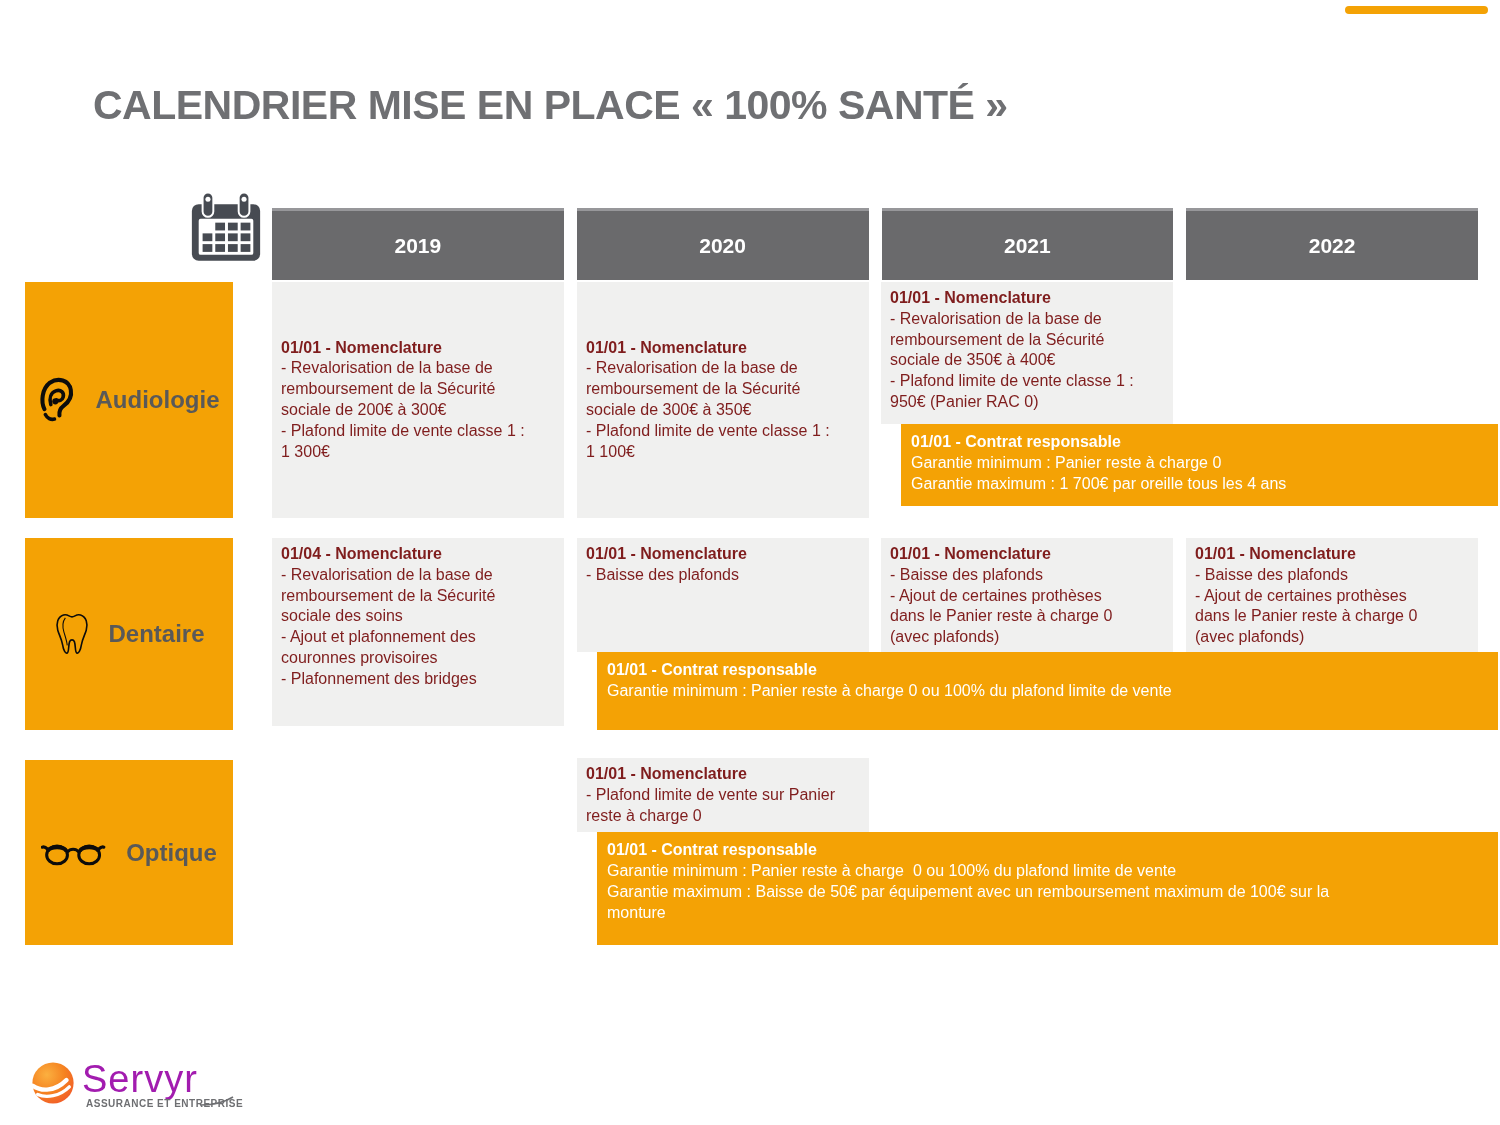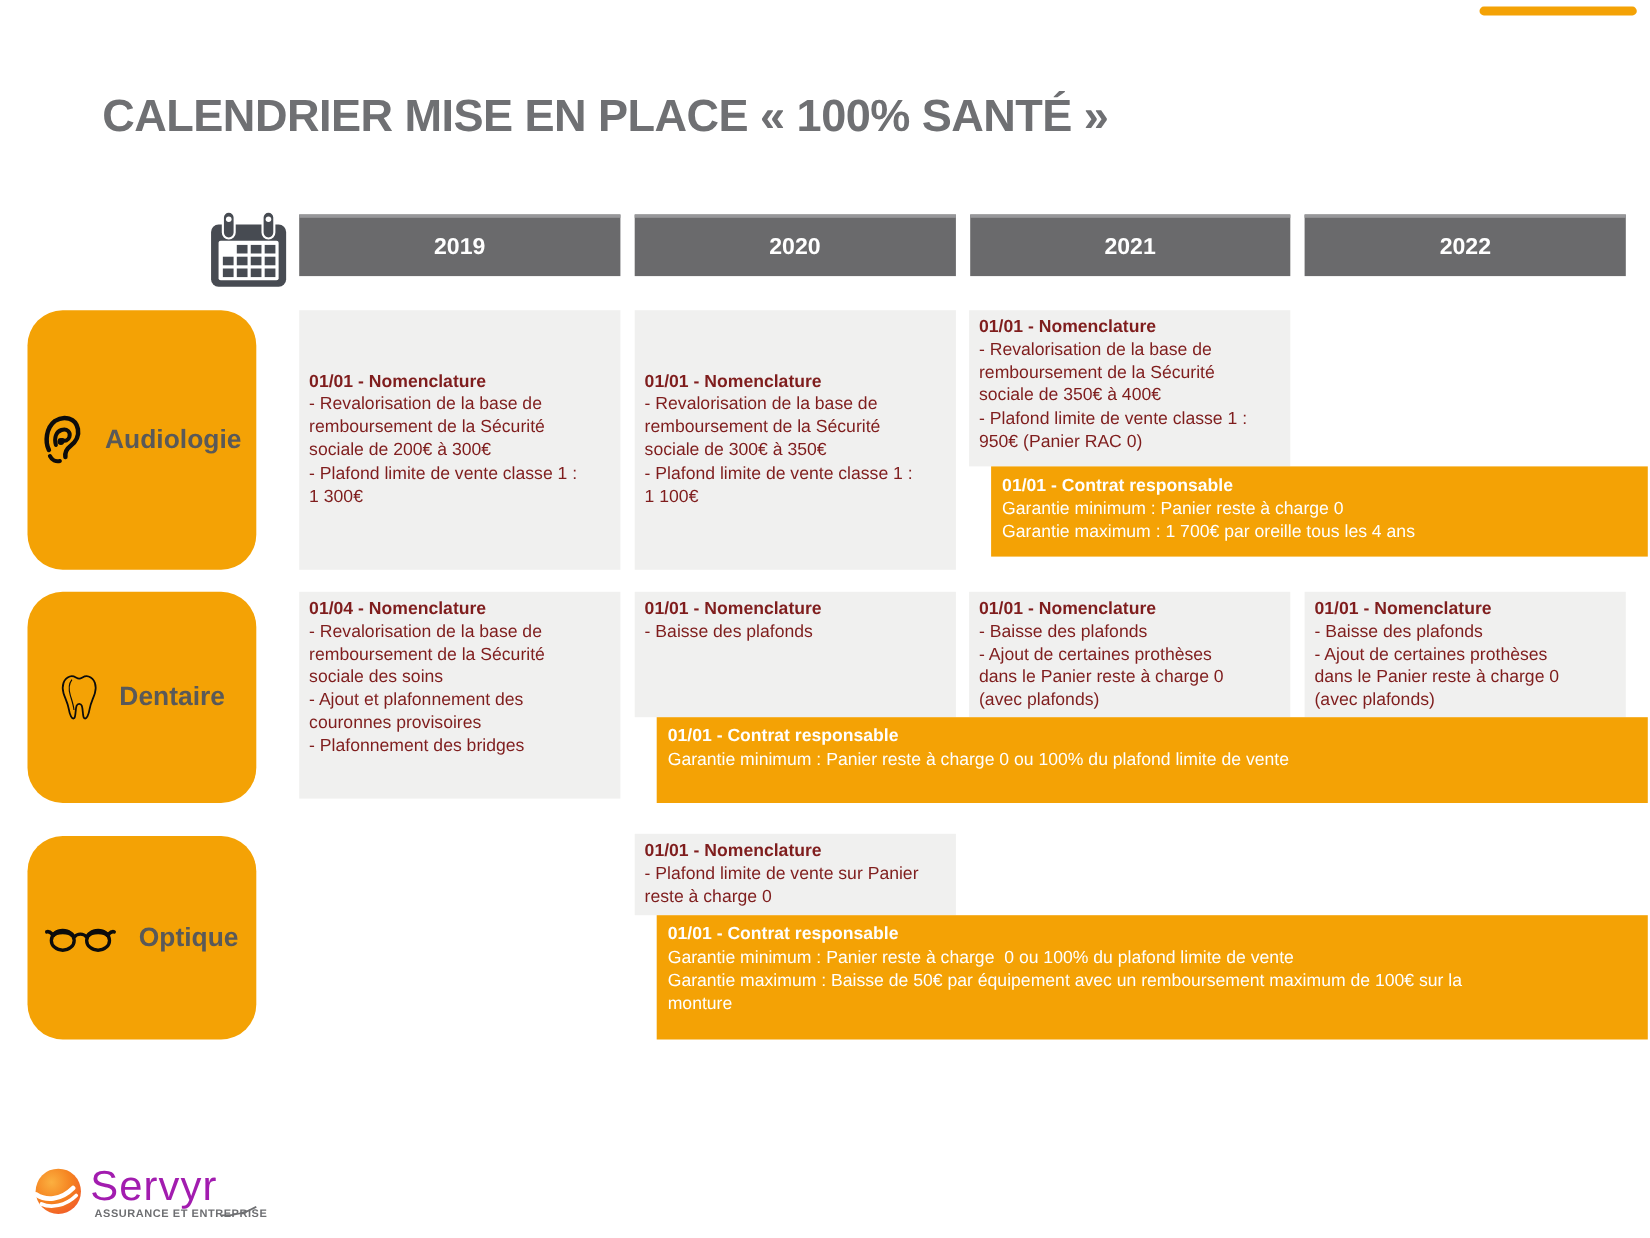--- a/index.html
+++ b/index.html
@@ -5,23 +5,23 @@
   html,body{margin:0;padding:0;background:#fff;}
   .slide{
     position:relative;width:1500px;height:1125px;background:#fff;overflow:hidden;
     font-family:"Liberation Sans", sans-serif;
     --accent:#F4A205;--header-gray:#6A6A6C;--cell-gray:#F0F0EF;
     --title-gray:#6F7073;--label-gray:#595959;
   }
   .accent-bar{position:absolute;left:1345px;top:6px;width:143px;height:8px;border-radius:4px;background:var(--accent);}
   .title{position:absolute;left:93px;top:82px;font-size:41px;font-weight:bold;color:var(--title-gray);letter-spacing:-0.5px;white-space:nowrap;}
   .calendar{position:absolute;left:187px;top:190px;}
-  .year-row{position:absolute;left:272px;top:195px;width:1206px;height:56px;display:flex;gap:13px;}
+  .year-row{position:absolute;left:272px;top:208px;width:1206px;height:72px;display:flex;gap:13px;}
   .year{flex:1;background:var(--header-gray);border-top:3px solid #97979A;color:#fff;font-weight:bold;font-size:21px;display:flex;align-items:center;justify-content:center;box-sizing:border-box;}
-  .cat{position:absolute;left:25px;width:208px;background:var(--accent);display:flex;align-items:center;justify-content:center;gap:17px;color:var(--label-gray);font-weight:bold;font-size:24px;border-radius:32px;}
+  .cat{position:absolute;left:25px;width:208px;background:var(--accent);display:flex;align-items:center;justify-content:center;gap:17px;color:var(--label-gray);font-weight:bold;font-size:24px;}
   .cell{position:absolute;width:292px;background:var(--cell-gray);padding:6px 9px;box-sizing:border-box;font-size:16px;line-height:1.3;color:#7f1d1d;display:flex;flex-direction:column;}
   .cell.center{justify-content:center;}
   .cell-title{font-weight:bold;}
   .cell-body{white-space:pre-wrap;}
   .band{position:absolute;background:var(--accent);color:#fff;padding:7px 10px;box-sizing:border-box;font-size:16px;line-height:1.32;margin-left:20px;}
   .band-title{font-weight:bold;}
   .band-body{white-space:pre-wrap;}
   .logo{position:absolute;left:30px;top:1058px;width:300px;height:60px;}
   .logo-icon{position:absolute;left:0;top:2px;}
   .logo-name{position:absolute;left:52px;top:0px;font-size:38px;color:#a21caf;letter-spacing:1px;}

